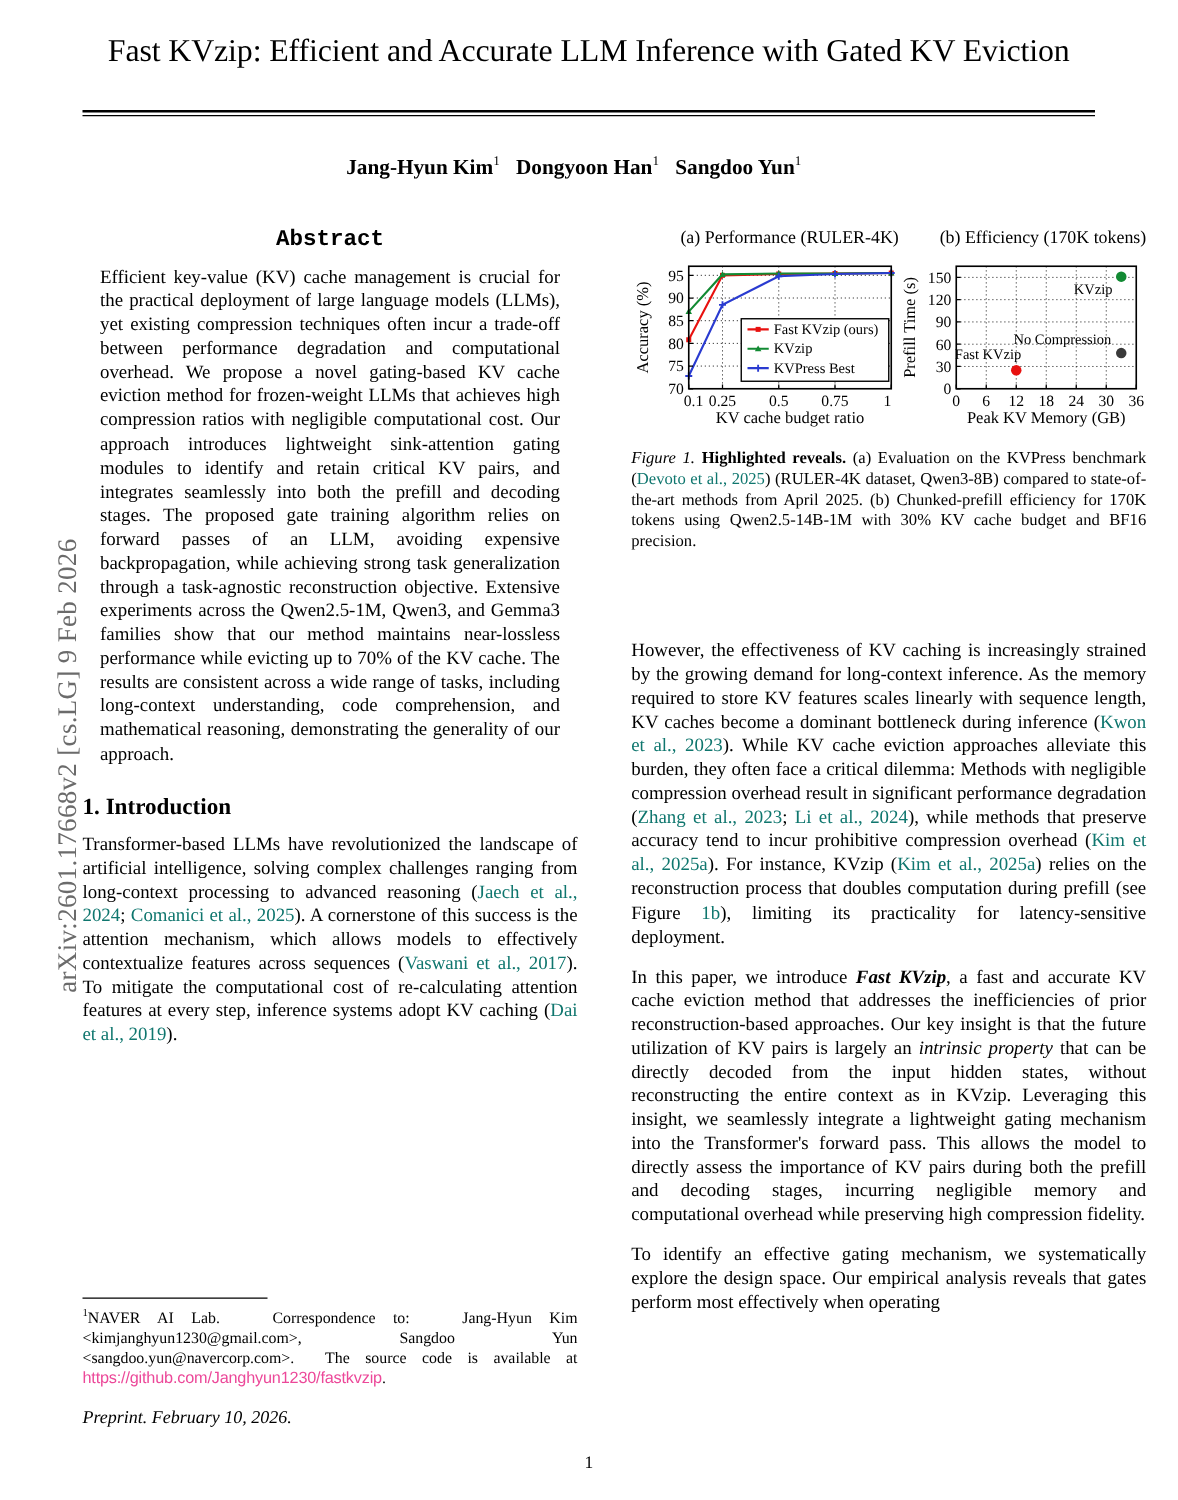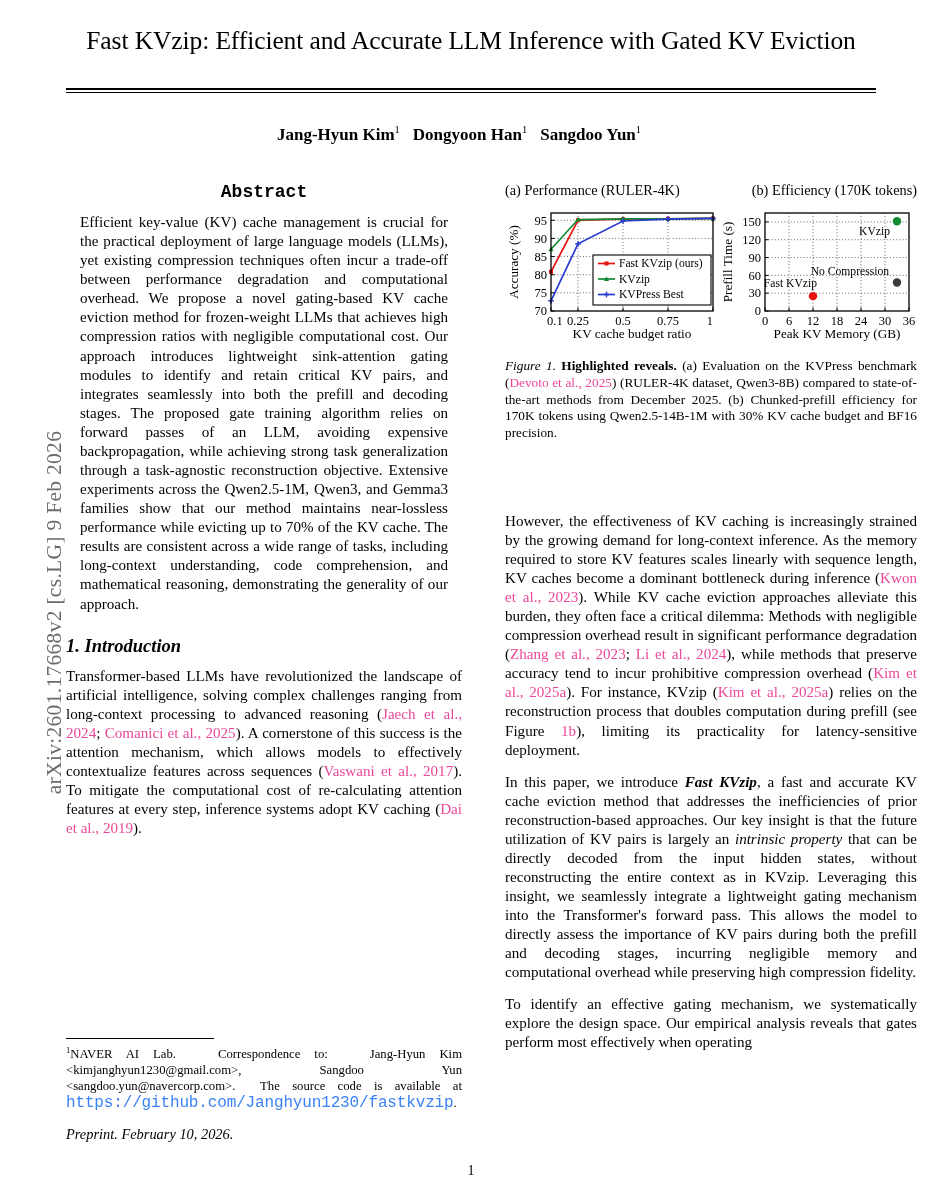--- a/index.html
+++ b/index.html
@@ -73,54 +73,53 @@
   }
   p{ margin:0; }
   .para{
     font-size:15.1px; line-height:1.262;
     text-align:justify;
     margin-bottom:0;
   }
   .sec-head{
     font-size:18.5px; font-weight:bold;
     margin:22px 0 10px 0;
-    font-style:italic;
-  }
-  .cite{ color:#ec4899; }
+  }
+  .cite{ color:#0f766e; }
   .it{ font-style:italic; }
   .bi{ font-style:italic; font-weight:bold; }
 
   
   .footnote-wrap{
     position:absolute; left:66px; top:1038px; width:396px;
   }
   .fn-rule{ width:148px; border-top:1px solid #000; margin-bottom:6px; }
   .fn-text{
     font-size:12.7px; line-height:1.24; text-align:justify;
   }
   .fn-text sup{ font-size:8.6px; vertical-align:super; }
   .mono-url{
-    font-family:Liberation Mono, monospace;
-    color:#3b82f6; font-size:16px; letter-spacing:-0.15px;
+    font-family:Liberation Sans, sans-serif;
+    color:#ec4899; font-size:13px; letter-spacing:-0.15px;
   }
   .preprint{
     position:absolute; left:66px; top:1126px;
     font-size:14.4px; font-style:italic;
   }
   .page-num{
     position:absolute; left:0; top:1163px; width:942px;
     text-align:center; font-size:14px;
   }
 
   
   .figure{ position:absolute; left:505px; top:182px; width:412px; }
   .panel-titles{
     display:flex; font-size:14.3px; margin-bottom:4px;
   }
-  .pt-a{ width:214px; text-align:left; }
+  .pt-a{ width:214px; text-align:right; }
   .pt-b{ width:198px; text-align:right; }
   .charts{ display:flex; }
   .chart-box{ position:relative; }
 
   .fig-caption{
     position:absolute; left:505px; top:358px; width:412px;
     font-size:13.3px; line-height:1.265; text-align:justify;
   }
   .fig-caption .figlabel{ font-style:italic; }
   .fig-caption .bold{ font-weight:bold; }
@@ -285,21 +284,21 @@
             <text x="118" y="135" font-size="13.2" text-anchor="middle" fill="#000">Peak KV Memory (GB)</text>
             <text x="0" y="0" font-size="13.2" text-anchor="middle" fill="#000" transform="translate(13,59) rotate(-90)">Prefill Time (s)</text>
           </svg>
       </div>
     </div>
   </div>
 
   <div class="fig-caption">
     <span class="figlabel">Figure 1.</span>
     <span class="bold">Highlighted reveals.</span>
-    <span>(a) Evaluation on the KVPress benchmark (</span><span class="cite">Devoto et al., 2025</span><span>) (RULER-4K dataset, Qwen3-8B) compared to state-of-the-art methods from December 2025. (b) Chunked-prefill efficiency for 170K tokens using Qwen2.5-14B-1M with 30% KV cache budget and BF16 precision.</span>
+    <span>(a) Evaluation on the KVPress benchmark (</span><span class="cite">Devoto et al., 2025</span><span>) (RULER-4K dataset, Qwen3-8B) compared to state-of-the-art methods from April 2025. (b) Chunked-prefill efficiency for 170K tokens using Qwen2.5-14B-1M with 30% KV cache budget and BF16 precision.</span>
   </div>
 
   <div class="col-right" style="top:512px;">
     <p class="para"><span>However, the effectiveness of KV caching is increasingly strained by the growing demand for long-context inference. As the memory required to store KV features scales linearly with sequence length, KV caches become a dominant bottleneck during inference (</span><span class="cite">Kwon et al., 2023</span><span>). While KV cache eviction approaches alleviate this burden, they often face a critical dilemma: Methods with negligible compression overhead result in significant performance degradation (</span><span class="cite">Zhang et al., 2023</span><span>; </span><span class="cite">Li et al., 2024</span><span>), while methods that preserve accuracy tend to incur prohibitive compression overhead (</span><span class="cite">Kim et al., 2025a</span><span>). For instance, KVzip (</span><span class="cite">Kim et al., 2025a</span><span>) relies on the reconstruction process that doubles computation during prefill (see Figure </span><span class="cite">1b</span><span>), limiting its practicality for latency-sensitive deployment.</span></p>
 
     <p class="para" style="margin-top:13px;"><span>In this paper, we introduce </span><span class="bi">Fast KVzip</span><span>, a fast and accurate KV cache eviction method that addresses the inefficiencies of prior reconstruction-based approaches. Our key insight is that the future utilization of KV pairs is largely an </span><span class="it">intrinsic property</span><span> that can be directly decoded from the input hidden states, without reconstructing the entire context as in KVzip. Leveraging this insight, we seamlessly integrate a lightweight gating mechanism into the Transformer's forward pass. This allows the model to directly assess the importance of KV pairs during both the prefill and decoding stages, incurring negligible memory and computational overhead while preserving high compression fidelity.</span></p>
 
     <p class="para" style="margin-top:13px;">To identify an effective gating mechanism, we systematically explore the design space. Our empirical analysis reveals that gates perform most effectively when operating</p>
   </div>
 

